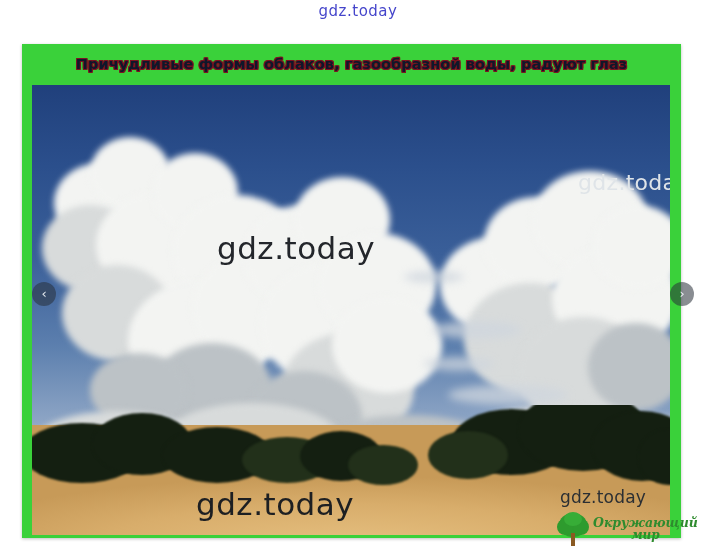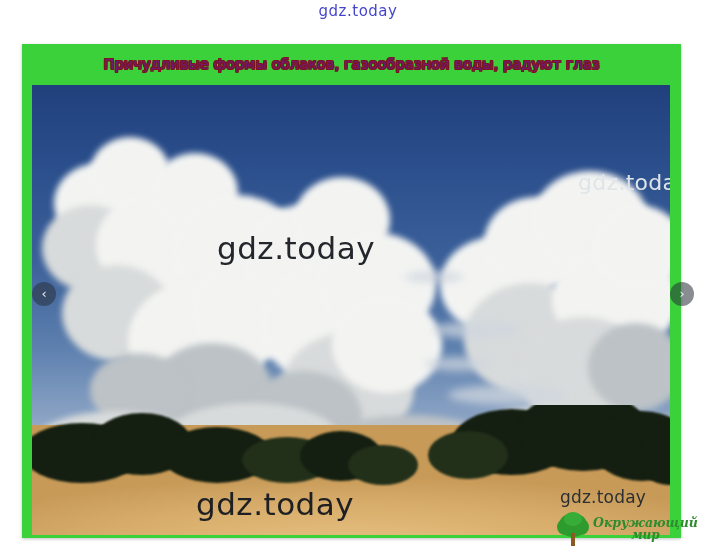--- a/index.html
+++ b/index.html
@@ -33,22 +33,22 @@
   }
 
   .caption-bar{
     position:absolute;
     left:0;top:0;width:659px;height:40px;
     display:flex;align-items:center;justify-content:center;
   }
   .caption-text{
     font-family:"DejaVu Sans", sans-serif;
     font-size:14.5px;
-    font-weight:normal;
-    color:#701a75;
+    font-weight:bold;
+    color:#0f172a;
     white-space:nowrap;
     letter-spacing:.1px;
     text-shadow:
       -1px -1px 0 #7c1420, 1px -1px 0 #7c1420,
       -1px  1px 0 #7c1420, 1px  1px 0 #7c1420,
        0px -1px 0 #7c1420, 0px  1px 0 #7c1420,
       -1px  0px 0 #7c1420, 1px  0px 0 #7c1420;
   }
 
   

